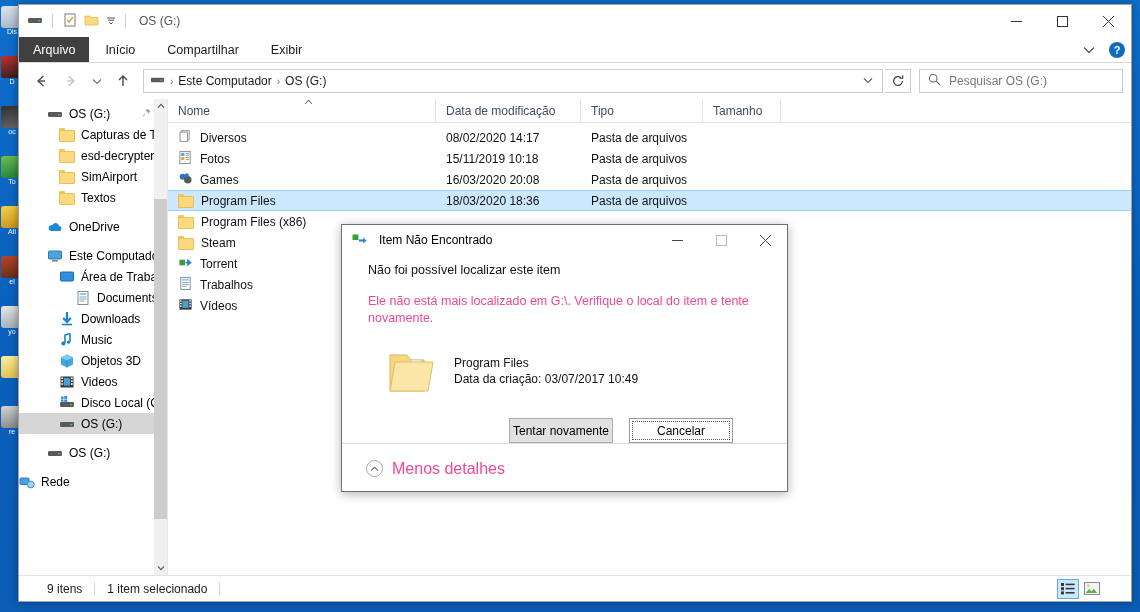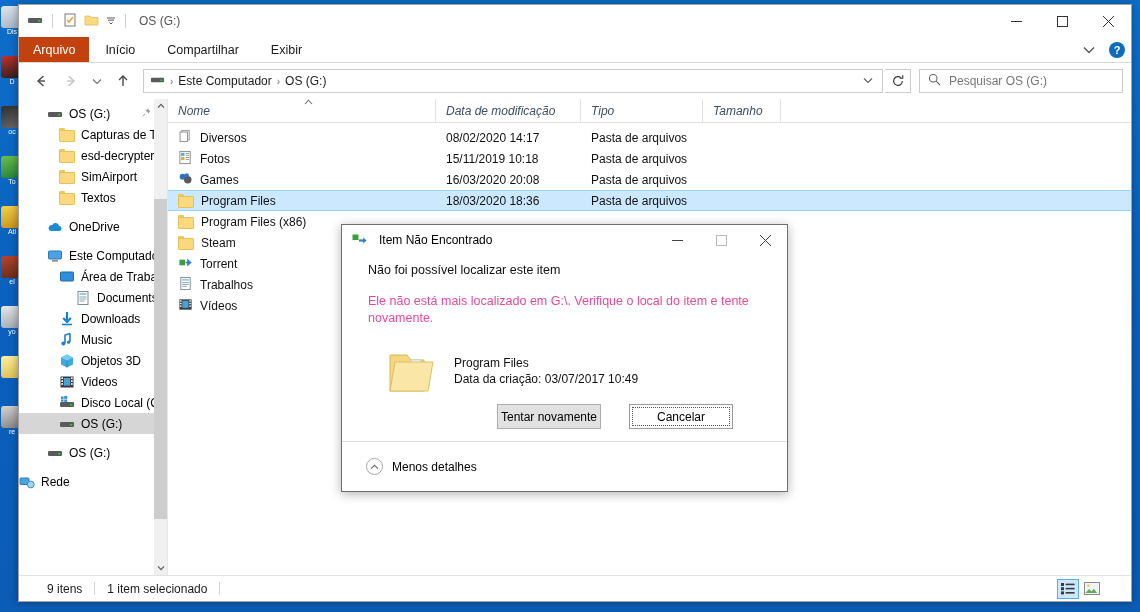--- a/index.html
+++ b/index.html
@@ -60,21 +60,21 @@
   }
 
   
   .ribbon {
     height:26px; background:#fff; display:flex; align-items:stretch;
     border-bottom:1px solid #d9d9d9; flex:0 0 26px; position:relative;
   }
   .rtab {
     padding:0 16px; display:flex; align-items:center; font-size:12.5px; color:#1a1a1a;
   }
-  .rtab.active { background:#c2410c; color:#fff; padding:0 14px; }
+  .rtab.active { background:#404040; color:#fff; padding:0 14px; }
   .ribbon-right {
     position:absolute; right:6px; top:0; height:26px; display:flex; align-items:center; gap:8px;
   }
   .chev { color:#555; font-size:11px; padding:0 6px; }
   .helpbtn {
     width:16px; height:16px; border-radius:50%; background:#0f6cbd; color:#fff;
     font-size:11px; font-weight:bold; display:flex; align-items:center; justify-content:center;
   }
 
   
@@ -134,21 +134,21 @@
   .side-scroll .arrow.bot { position:absolute; bottom:0; left:0; right:0; }
   .side-scroll .thumb {
     position:absolute; left:0; right:0; background:#cdcdcd;
   }
 
   
   .filepane { flex:1; display:flex; flex-direction:column; min-width:0; background:#fff;
               border-left:1px solid #e6e6e6; position:relative; }
   .colheader {
     height:24px; display:flex; align-items:stretch; font-size:12px; color:#3d4f63;
-    border-bottom:1px solid #e2e2e2; position:relative;font-style:italic;
+    border-bottom:1px solid #e2e2e2; position:relative;
   }
   .col {
     display:flex; align-items:center; padding-left:10px;
     border-right:1px solid #e2e2e2; position:relative;
   }
   .col.c-name { width:268px; }
   .col.c-date { width:145px; }
   .col.c-type { width:122px; }
   .col.c-size { width:78px; }
   .sortmark {
@@ -193,40 +193,40 @@
   .dwc { width:44px; display:flex; align-items:center; justify-content:center; color:#444; font-size:13px;}
   .dwc.dim { color:#b8b8b8; }
   .dlg-body { flex:1; padding:8px 26px 0 26px; }
   .dlg-line1 { font-size:12.5px; color:#111; margin-bottom:16px; }
   .dlg-line2 { font-size:12.5px; color:#ec4899; line-height:17px; width:400px;}
   .dlg-item {
     display:flex; align-items:flex-start; gap:14px; margin-top:22px; padding-left:20px;
   }
   .dlg-item-text { font-size:12px; color:#111; line-height:16px; padding-top:6px;}
   .dlg-buttons {
-    display:flex; justify-content:flex-end; gap:28px;
-    padding:0 28px; margin-top:4px;
+    display:flex; justify-content:flex-end; gap:16px;
+    padding:0 28px; margin-top:18px;
   }
   .dbtn {
     min-width:104px; height:25px; font-size:12px;
     background:#e1e1e1; border:1px solid #adadad; color:#000;
     display:flex; align-items:center; justify-content:center;
   }
   .dbtn.focused {
     background:#fff; border:1px solid #9a9a9a; outline:1px dotted #555; outline-offset:-4px;
   }
   .dlg-foot {
     height:50px; flex:0 0 50px; border-top:1px solid #dcdcdc;
     display:flex; align-items:center; padding-left:24px; gap:9px;
   }
   .circ-chev {
     width:17px; height:17px; border-radius:50%; border:1px solid #a8a8a8;
     display:flex; align-items:center; justify-content:center; color:#6e6e6e; font-size:8px;
   }
-  .foot-txt { font-size:12px; color:#000000; }
+  .foot-txt { font-size:16px; color:#ec4899; }
 
   
   .folder {
     width:16px; height:13px; position:relative; display:inline-block;
   }
   .folder::before {
     content:""; position:absolute; left:0; top:1px; width:6px; height:3px;
     background:#f2c75c; border-radius:1px 1px 0 0;
   }
   .folder::after {

